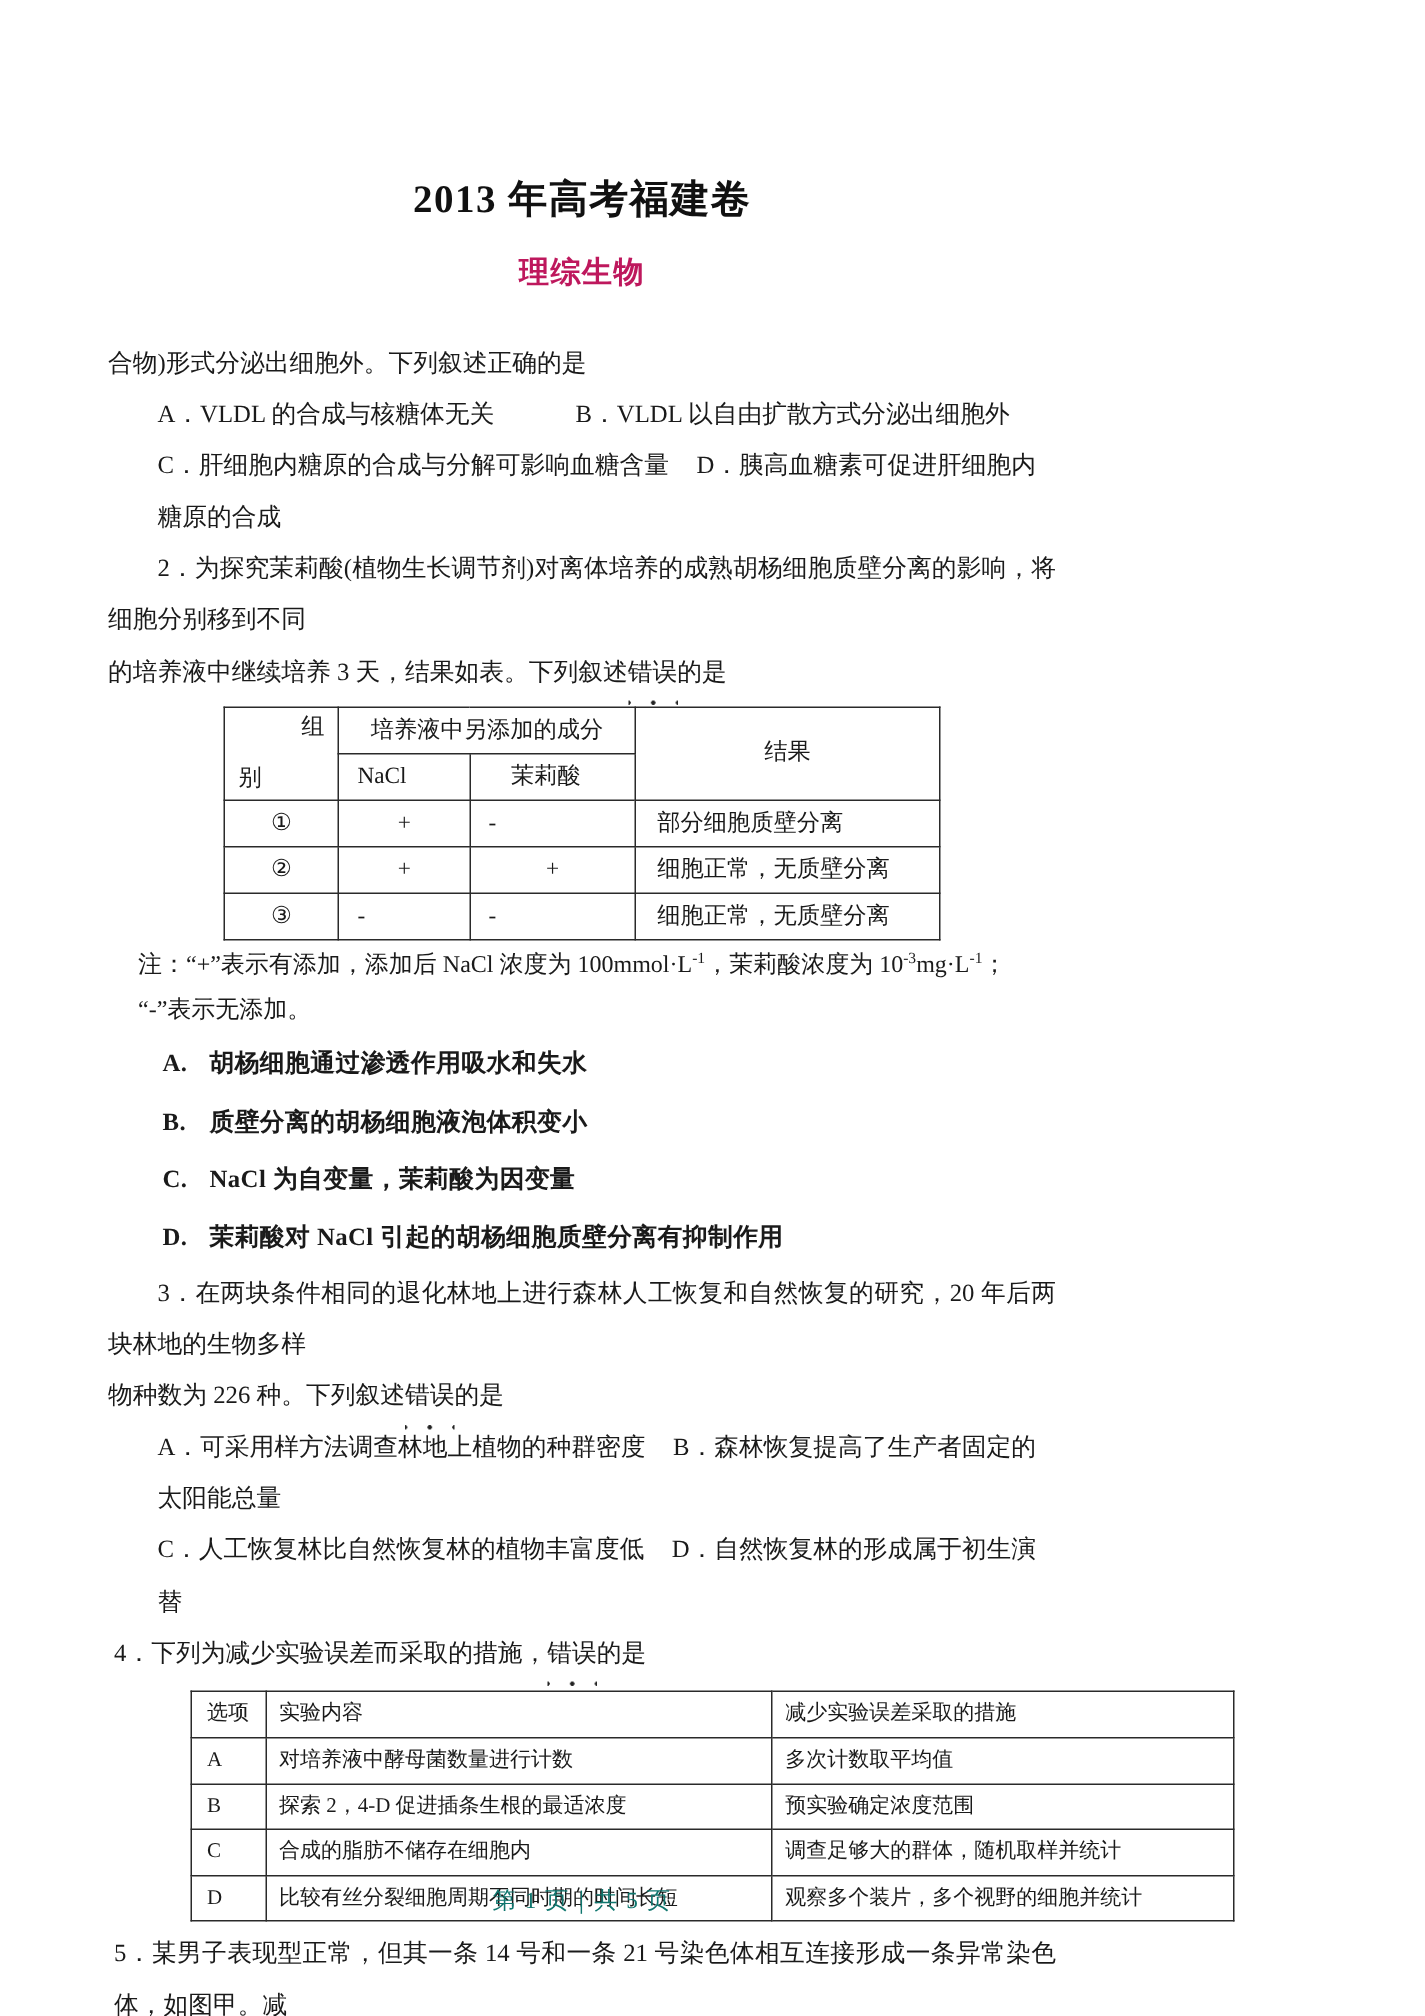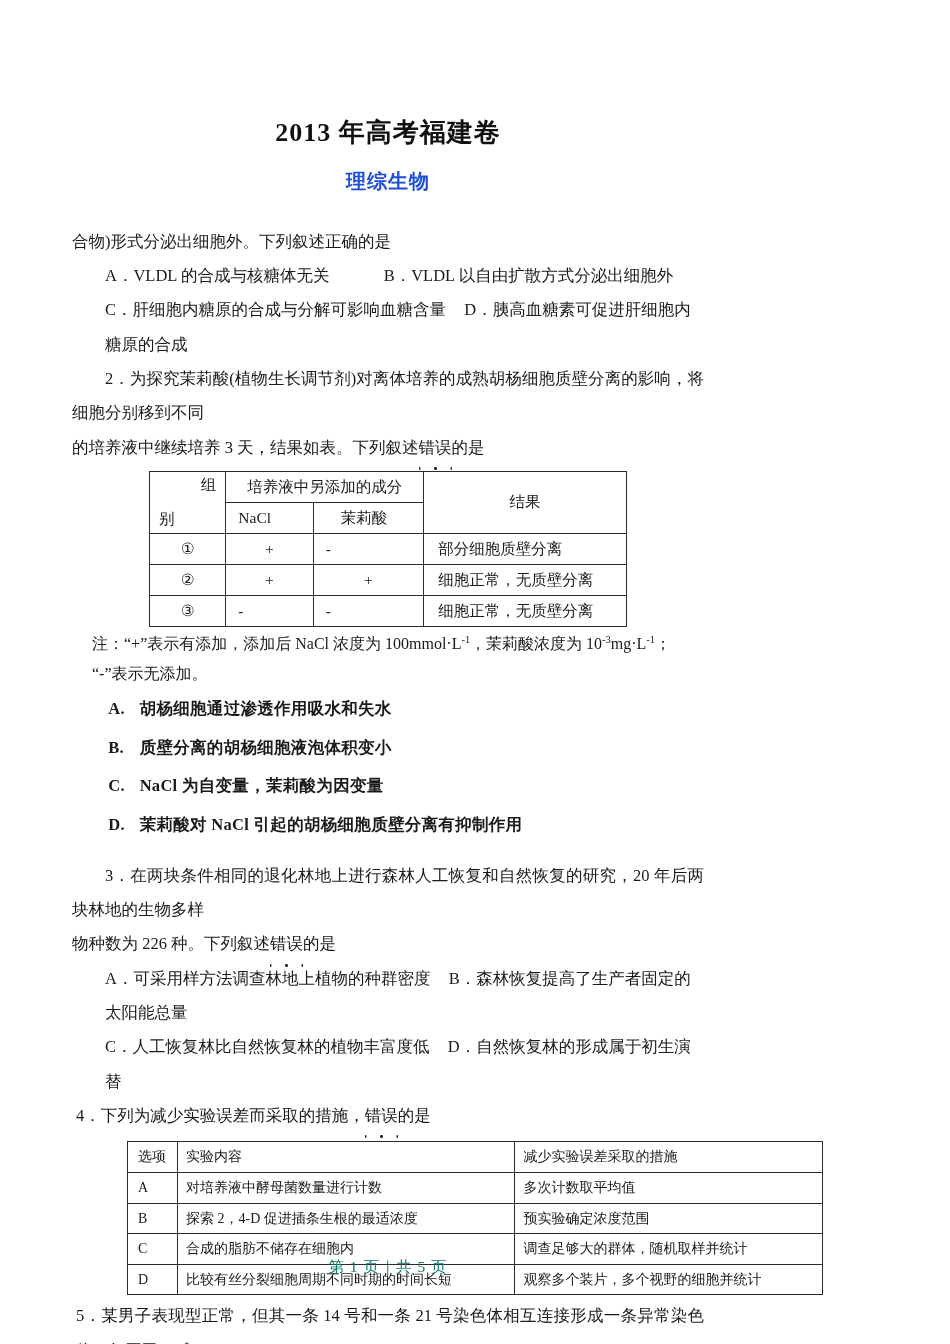--- a/index.html
+++ b/index.html
@@ -35,21 +35,21 @@
     line-height: 1.3;
     color: #111;
   }
   .doc-subtitle {
     text-align: center;
     font-size: 20px;
     font-weight: bold;
     margin: 0;
     padding-top: 18px;
     letter-spacing: 1px;
-    color: #1d4ed8;
+    color: #be185d;
   }
 
   
   .content {
     padding: 0 72px 0 72px;
     margin-top: 30px;
   }
   .q-para {
     font-size: 16.5px;
     line-height: 2.08;
@@ -267,21 +267,21 @@
         <span class="lbl">B.</span><span>质壁分离的胡杨细胞液泡体积变小</span>
       </p>
       <p class="opt-bold">
         <span class="lbl">C.</span><span>NaCl 为自变量，茉莉酸为因变量</span>
       </p>
       <p class="opt-bold">
         <span class="lbl">D.</span><span>茉莉酸对 NaCl 引起的胡杨细胞质壁分离有抑制作用</span>
       </p>
     </div>
 
-    <div style="margin-top:14px;">
+    <div style="">
       <p class="q-para">3．在两块条件相同的退化林地上进行森林人工恢复和自然恢复的研究，20 年后两块林地的生物多样</p>
       <p class="q-para no-indent">
         <span>物种数为 226 种。下列叙述</span><span class="dotted">错误</span><span>的是</span>
       </p>
       <p class="opt-line">
         <span>A．可采用样方法调查林地上植物的种群密度</span>
         <span class="gap-sm"></span>
         <span>B．森林恢复提高了生产者固定的太阳能总量</span>
       </p>
       <p class="opt-line">

